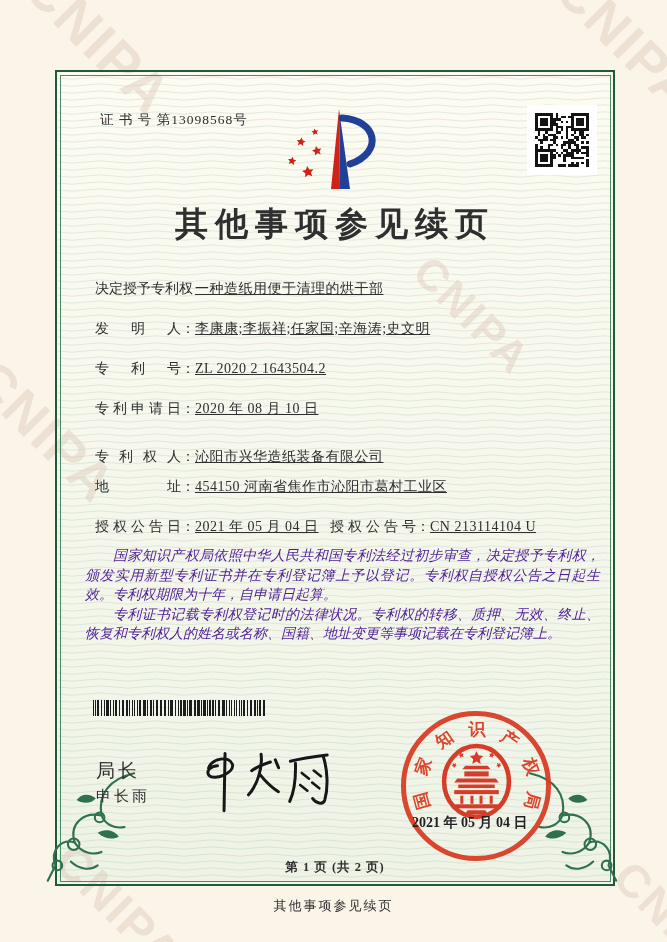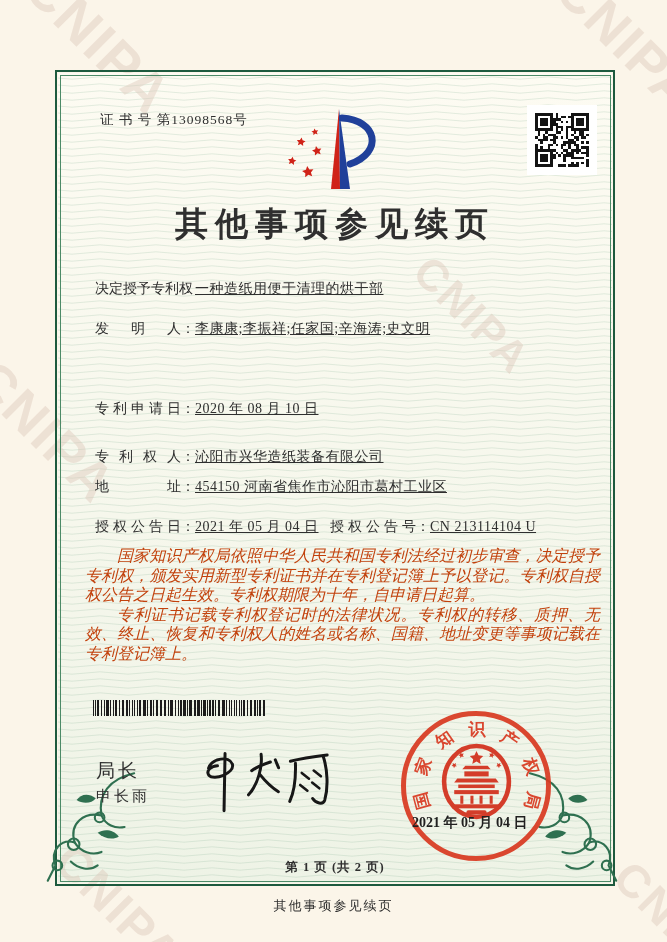--- a/index.html
+++ b/index.html
@@ -31,22 +31,22 @@
   .logo{position:absolute;left:284px;top:105px;z-index:5;}
   .qr-box{position:absolute;left:527px;top:105px;width:70px;height:70px;background:#fff;z-index:5;
       display:flex;align-items:center;justify-content:center;}
   .title{position:absolute;left:55px;top:202px;width:560px;text-align:center;font-size:33px;font-weight:bold;
       letter-spacing:7px;z-index:5;}
   .row{position:absolute;left:95px;width:505px;font-size:14px;z-index:5;white-space:nowrap;}
   .lbl{display:inline-block;width:86px;text-align:justify;text-align-last:justify;vertical-align:top;}
   .colon{display:inline-block;width:14px;}
   .val{letter-spacing:.5px;text-decoration:underline;}
   .pair2{position:absolute;left:235px;top:0;}
-  .paras{position:absolute;left:85px;top:546px;width:515px;z-index:5;font-size:16px;line-height:19.5px;
-      text-align:justify;font-style:italic;color:#c2410c;}
+  .paras{position:absolute;left:85px;top:546px;width:515px;z-index:5;font-size:14px;line-height:19.5px;
+      text-align:justify;font-style:italic;color:#4c1d95;}
   .paras p{margin:0;text-indent:2em;}
   .barcode{position:absolute;left:93px;top:700px;z-index:5;}
   .signer-title{position:absolute;left:96px;top:758px;font-size:19px;letter-spacing:3px;z-index:5;}
   .signer-name{position:absolute;left:96px;top:787px;font-size:15px;letter-spacing:3px;z-index:5;}
   .sig{position:absolute;left:196px;top:746px;z-index:5;transform:rotate(-2deg);}
   .seal{position:absolute;left:399px;top:709px;width:156px;height:154px;z-index:6;opacity:.93;}
   .seal-circle{position:absolute;left:2px;top:2px;width:140px;height:140px;border:5.5px solid var(--seal-red);
       border-radius:50%;}
   .emblem{position:absolute;left:41px;top:33px;}
   .seal-ring{position:absolute;left:0;top:0;width:156px;height:154px;}
@@ -475,20 +475,23 @@
   </div>
 
   <div class="title">其他事项参见续页</div>
 
   <div class="row" style="top:280px">
     <span class="lbl">决定授予专利权</span><span class="colon">：</span><span class="val">一种造纸用便于清理的烘干部</span>
   </div>
   <div class="row" style="top:320px">
     <span class="lbl">发明人</span><span class="colon">：</span><span class="val">李康康;李振祥;任家国;辛海涛;史文明</span>
   </div>
+  <div class="row" style="top:360px">
+    <span class="lbl">专利号</span><span class="colon">：</span><span class="val">ZL 2020 2 1643504.2</span>
+  </div>
   <div class="row" style="top:400px">
     <span class="lbl">专利申请日</span><span class="colon">：</span><span class="val">2020 年 08 月 10 日</span>
   </div>
   <div class="row" style="top:448px">
     <span class="lbl">专利权人</span><span class="colon">：</span><span class="val">沁阳市兴华造纸装备有限公司</span>
   </div>
   <div class="row" style="top:478px">
     <span class="lbl">地址</span><span class="colon">：</span><span class="val">454150 河南省焦作市沁阳市葛村工业区</span>
   </div>
   <div class="row" style="top:518px">

